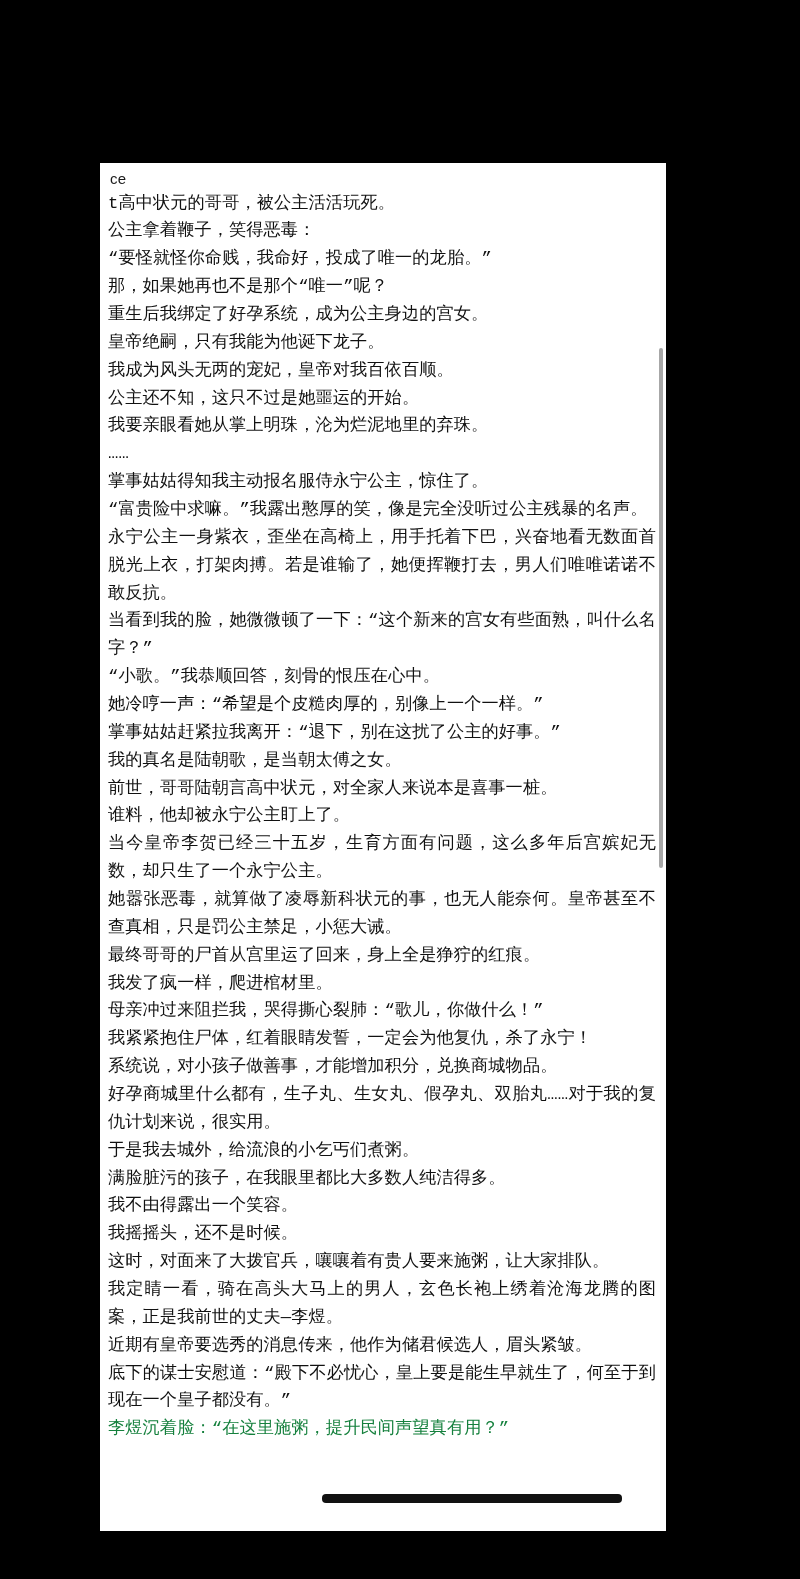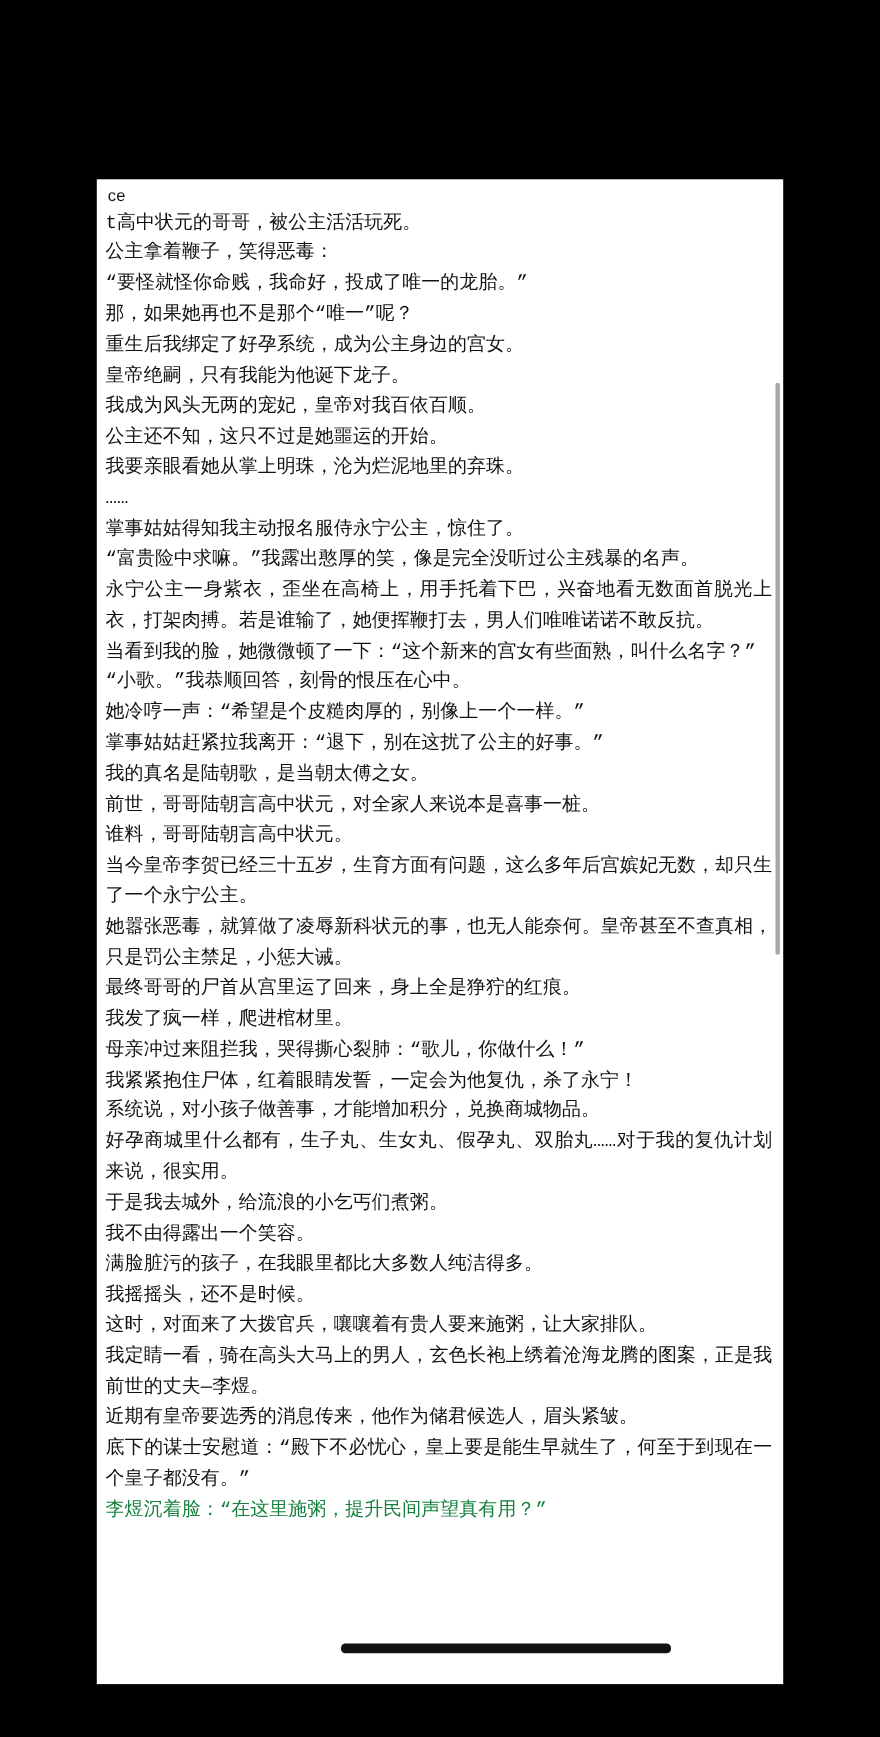--- a/index.html
+++ b/index.html
@@ -14,23 +14,23 @@
     font-family: "Liberation Sans", sans-serif;
   }
   .page {
     position: relative;
     width: 800px;
     height: 1579px;
     background: #000000;
   }
   .sheet {
     position: absolute;
-    left: 88px;
+    left: 100px;
     top: 163px;
-    width: 624px;
+    width: 566px;
     height: 1368px;
     background: #ffffff;
     overflow: hidden;
   }
   .content {
     padding: 6px 10px 0 8px;
     box-sizing: border-box;
   }
   .frag {
     font-size: 15px;
@@ -115,32 +115,32 @@
       <p class="line">……</p>
       <p class="line">掌事姑姑得知我主动报名服侍永宁公主，惊住了。</p>
       <p class="line">“富贵险中求嘛。”我露出憨厚的笑，像是完全没听过公主残暴的名声。</p>
       <p class="line">永宁公主一身紫衣，歪坐在高椅上，用手托着下巴，兴奋地看无数面首脱光上衣，打架肉搏。若是谁输了，她便挥鞭打去，男人们唯唯诺诺不敢反抗。</p>
       <p class="line">当看到我的脸，她微微顿了一下：“这个新来的宫女有些面熟，叫什么名字？”</p>
       <p class="line">“小歌。”我恭顺回答，刻骨的恨压在心中。</p>
       <p class="line">她冷哼一声：“希望是个皮糙肉厚的，别像上一个一样。”</p>
       <p class="line">掌事姑姑赶紧拉我离开：“退下，别在这扰了公主的好事。”</p>
       <p class="line">我的真名是陆朝歌，是当朝太傅之女。</p>
       <p class="line">前世，哥哥陆朝言高中状元，对全家人来说本是喜事一桩。</p>
-      <p class="line">谁料，哥哥陆朝言高中状元。</p>
+      <p class="line">谁料，他却被永宁公主盯上了。</p>
       <p class="line">当今皇帝李贺已经三十五岁，生育方面有问题，这么多年后宫嫔妃无数，却只生了一个永宁公主。</p>
       <p class="line">她嚣张恶毒，就算做了凌辱新科状元的事，也无人能奈何。皇帝甚至不查真相，只是罚公主禁足，小惩大诫。</p>
       <p class="line">最终哥哥的尸首从宫里运了回来，身上全是狰狞的红痕。</p>
       <p class="line">我发了疯一样，爬进棺材里。</p>
       <p class="line">母亲冲过来阻拦我，哭得撕心裂肺：“歌儿，你做什么！”</p>
       <p class="line">我紧紧抱住尸体，红着眼睛发誓，一定会为他复仇，杀了永宁！</p>
       <p class="line">系统说，对小孩子做善事，才能增加积分，兑换商城物品。</p>
       <p class="line">好孕商城里什么都有，生子丸、生女丸、假孕丸、双胎丸……对于我的复仇计划来说，很实用。</p>
       <p class="line">于是我去城外，给流浪的小乞丐们煮粥。</p>
+      <p class="line">满脸脏污的孩子，在我眼里都比大多数人纯洁得多。</p>
       <p class="line">我不由得露出一个笑容。</p>
-      <p class="line">满脸脏污的孩子，在我眼里都比大多数人纯洁得多。</p>
       <p class="line">我摇摇头，还不是时候。</p>
       <p class="line">这时，对面来了大拨官兵，嚷嚷着有贵人要来施粥，让大家排队。</p>
       <p class="line">我定睛一看，骑在高头大马上的男人，玄色长袍上绣着沧海龙腾的图案，正是我前世的丈夫—李煜。</p>
       <p class="line">近期有皇帝要选秀的消息传来，他作为储君候选人，眉头紧皱。</p>
       <p class="line">底下的谋士安慰道：“殿下不必忧心，皇上要是能生早就生了，何至于到现在一个皇子都没有。”</p>
       <p class="line faded last-line">李煜沉着脸：“在这里施粥，提升民间声望真有用？”</p>
 
     </div>
 
     <div class="scrollbar-track"></div>

